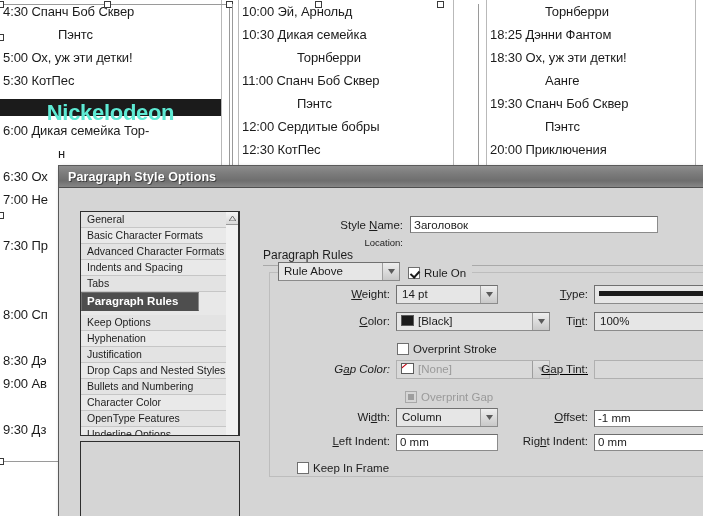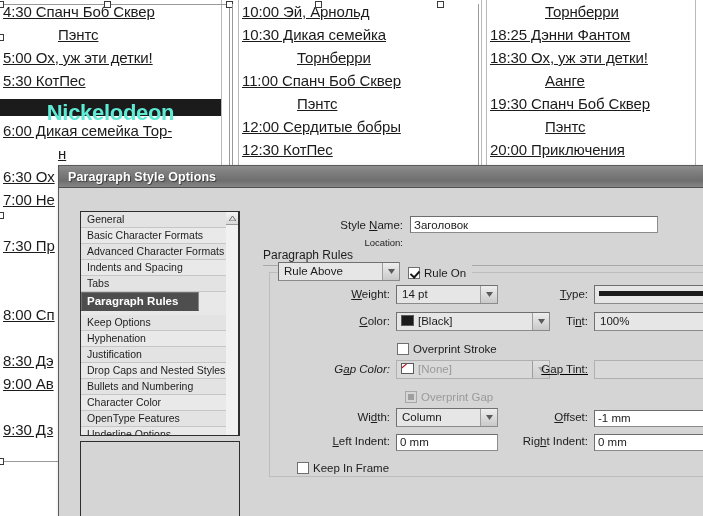--- a/index.html
+++ b/index.html
@@ -9,24 +9,24 @@
     font-family:"Liberation Sans", sans-serif;
     -webkit-font-smoothing:antialiased;
   }
 
   
   #doc{position:absolute;left:0;top:0;width:703px;height:516px;background:#ffffff;}
 
   .col{position:absolute;top:0;background:#ffffff;box-sizing:border-box;}
 
   .col-left{left:0px;width:222px;border-right:1px solid #b9b9b9;border-bottom:1px solid #b9b9b9;height:462px;}
-  .col-mid{left:238px;width:244px;border-left:1px solid #b9b9b9;border-right:1px solid #b9b9b9;height:170px;}
+  .col-mid{left:238px;width:216px;border-left:1px solid #b9b9b9;border-right:1px solid #b9b9b9;height:170px;}
   .col-right{left:486px;width:210px;border-left:1px solid #b9b9b9;border-right:1px solid #b9b9b9;height:170px;}
 
-  .sched{font-size:15px;line-height:23px;color:#1b1b1b;letter-spacing:-0.1px;text-decoration:underline;}
+  .sched{font-size:13px;line-height:23px;color:#1b1b1b;letter-spacing:-0.1px;}
   .sched .row{padding-left:3px;white-space:pre;}
   .sched .cont{padding-left:58px;white-space:pre;}
 
   .banner{
     background:#1b1b1b;color:#5eead4;text-align:center;
     font-weight:bold;font-size:22px;line-height:28px;height:17px;
     letter-spacing:-0.3px;margin:7px 0 3px 0;
   }
 
   

